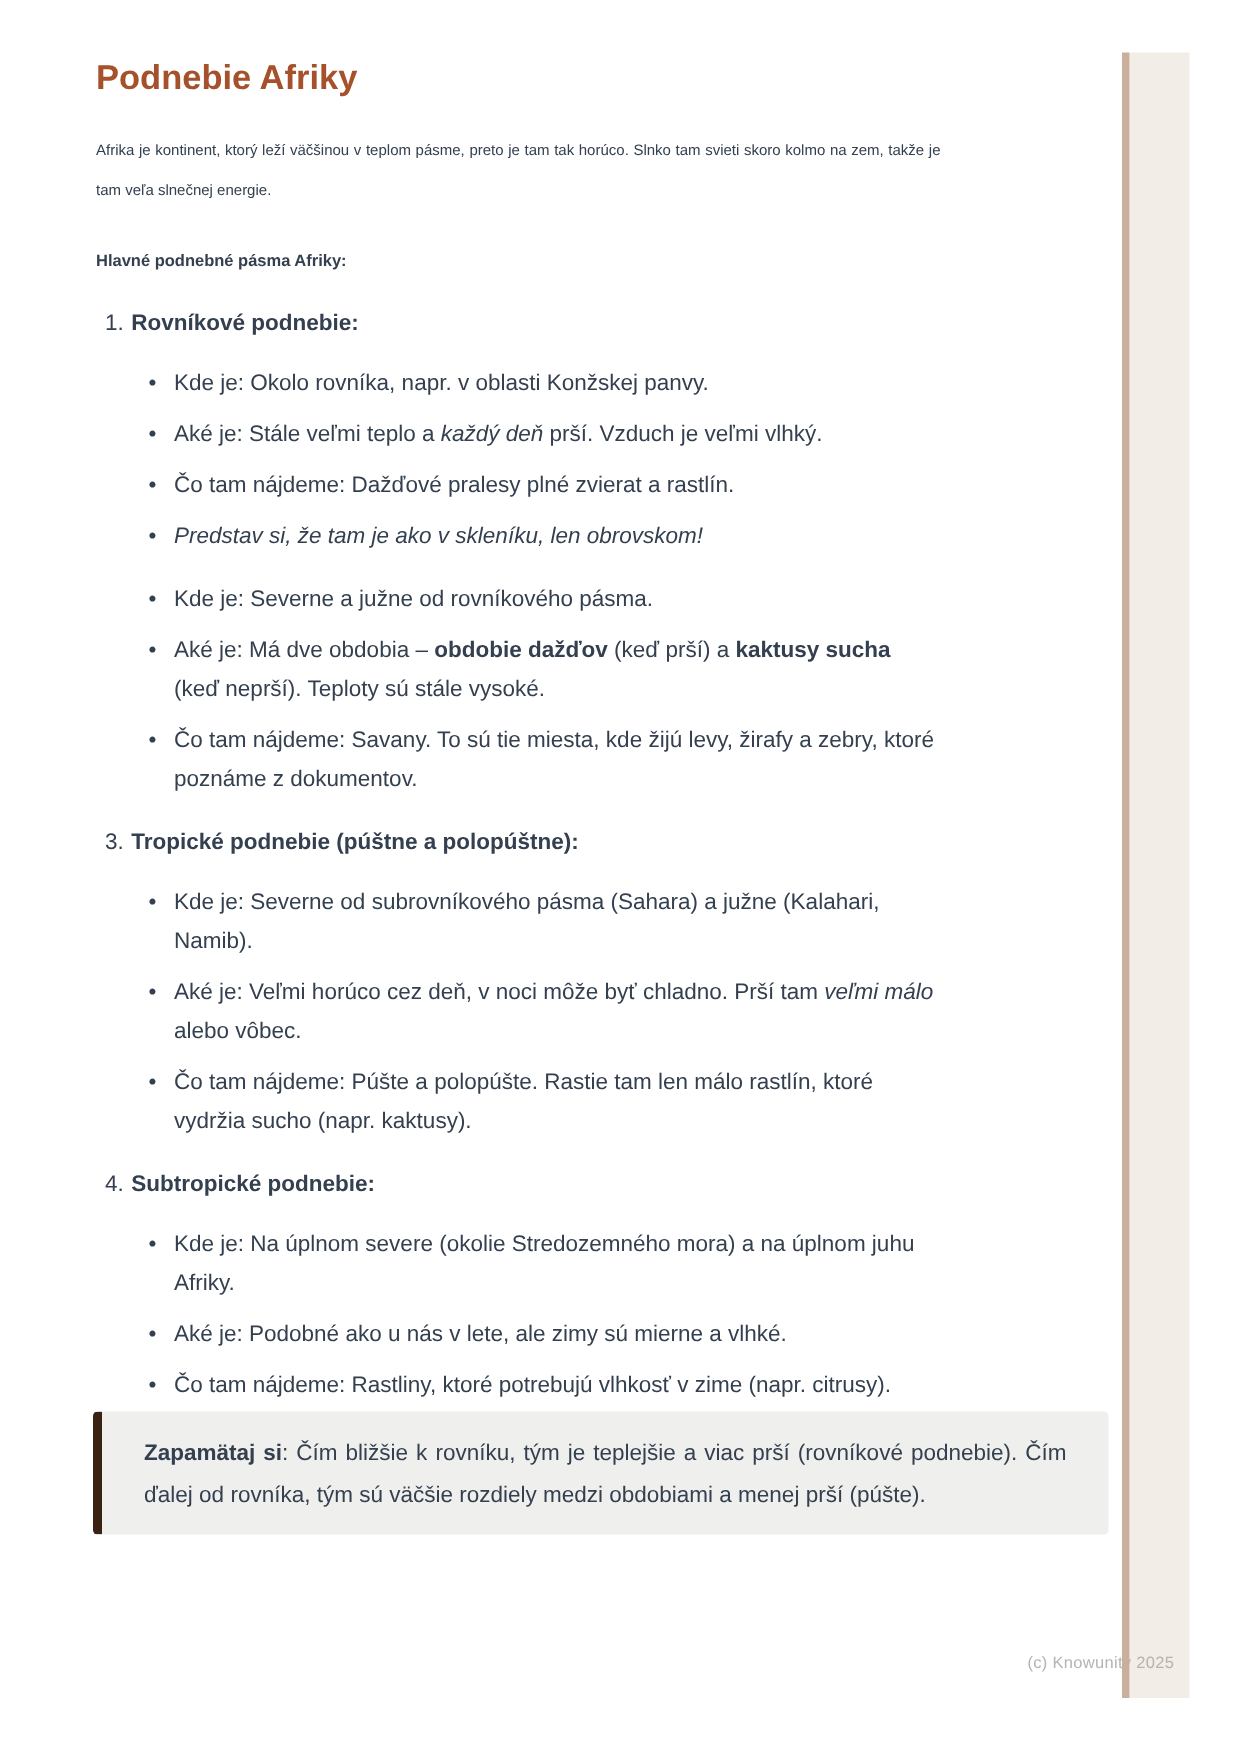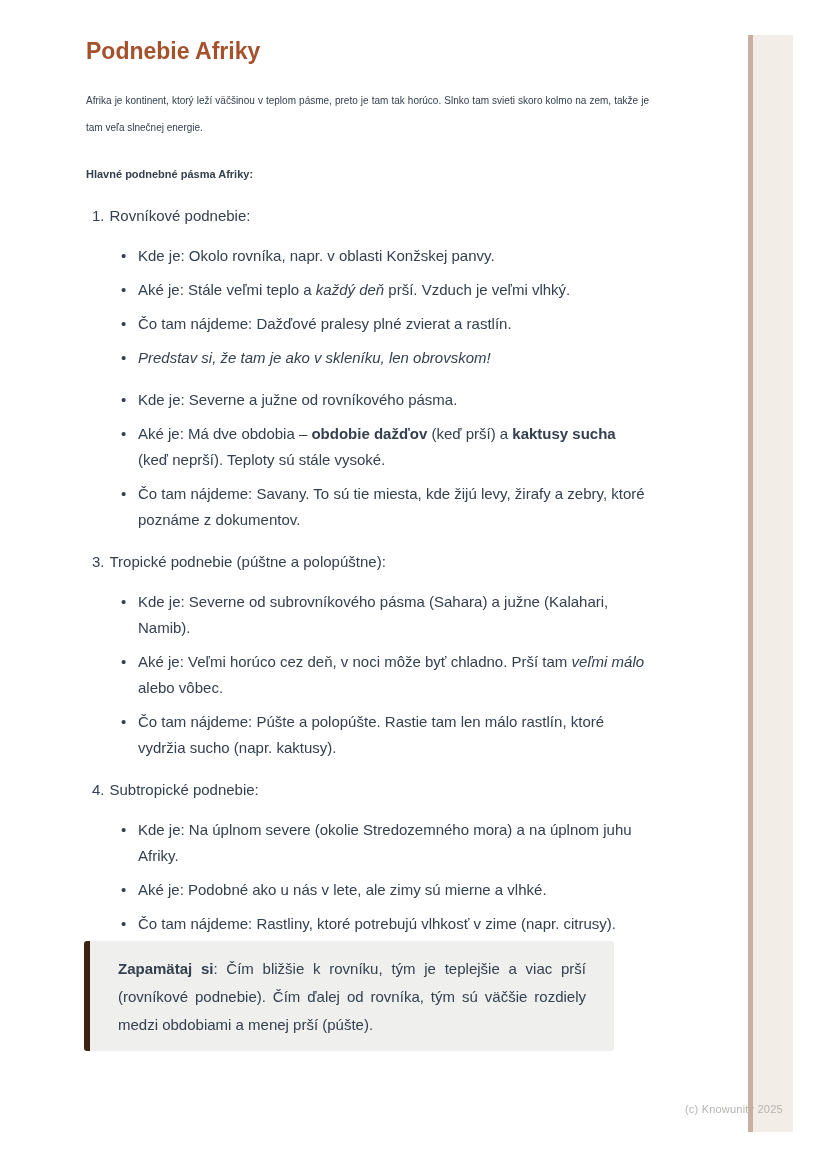--- a/index.html
+++ b/index.html
@@ -6,21 +6,21 @@
   body {
     width: 828px; height: 1171px;
     background: #ffffff;
     position: relative;
     overflow: hidden;
     font-family: "Liberation Sans", sans-serif;
     color: #34404f;
   }
   .page-content {
     position: absolute;
-    left: 86px; top: 37px;
+    left: 64px; top: 37px;
     width: 563px;
   }
   .doc-title {
     margin: 0 0 22px 0;
     font-size: 23px;
     line-height: 28px;
     font-weight: 700;
     color: #a5512b;
   }
   .intro {
@@ -41,42 +41,42 @@
   }
   ol.sections > li { margin: 0 0 16px 0; }
   ol.sections > li:last-child { margin-bottom: 0; }
   .zone-heading {
     margin: 0 0 14px 0;
     padding-left: 6px;
     font-size: 15px;
     line-height: 26px;
   }
   .zone-num { margin-right: 5px; }
-  .zone-title { font-weight: 400; }
+  .zone-title { font-weight: 700; }
   ul.zone-bullets {
     list-style: none;
     margin: 0; padding: 0 0 0 52px;
   }
   ul.zone-bullets > li {
     position: relative;
     font-size: 15px;
     line-height: 26px;
     margin-bottom: 8px;
   }
   ul.zone-bullets > li:last-child { margin-bottom: 0; }
   .bullet-marker {
     position: absolute;
     left: -17px; top: 0;
     font-size: 15px;
   }
   .seg-b { font-weight: 700; }
   .seg-i { font-style: italic; }
   .callout {
     margin: 4px 0 0 -2px;
-    width: 530px;
+    width: 677px;
     box-sizing: border-box;
     background: #efefed;
     border-left: 6px solid #3b2314;
     border-radius: 3px;
     padding: 14px 28px 12px 28px;
   }
   .callout-text {
     margin: 0;
     font-size: 15px;
     line-height: 28px;

